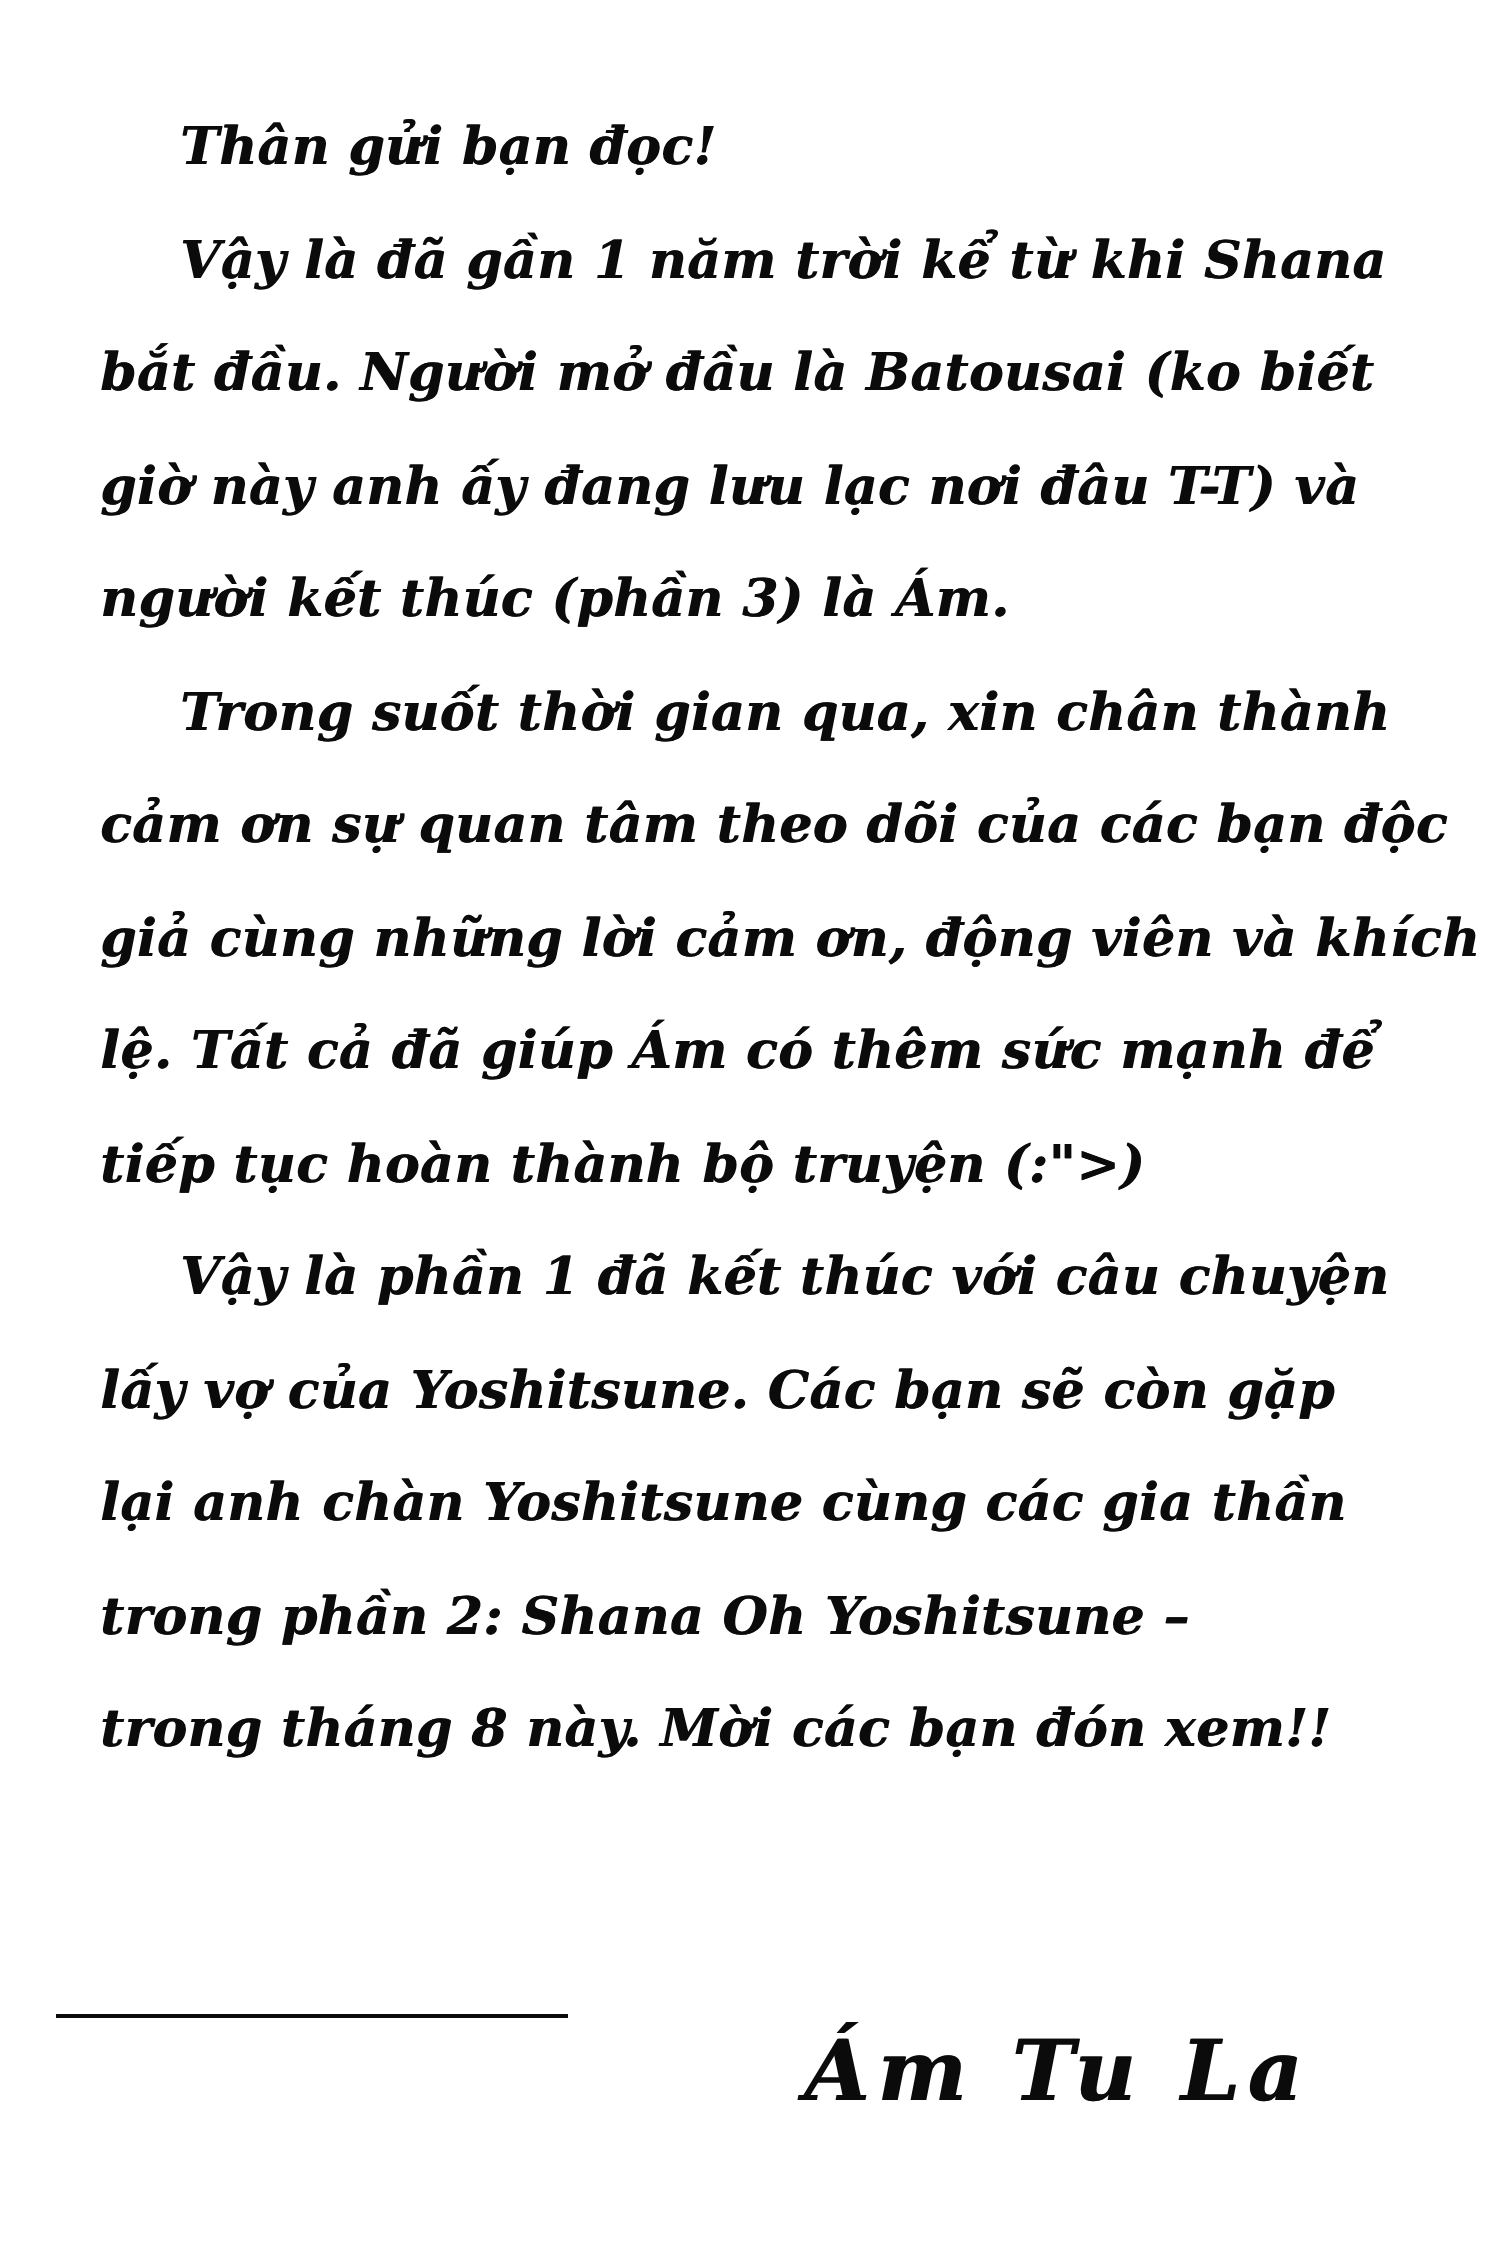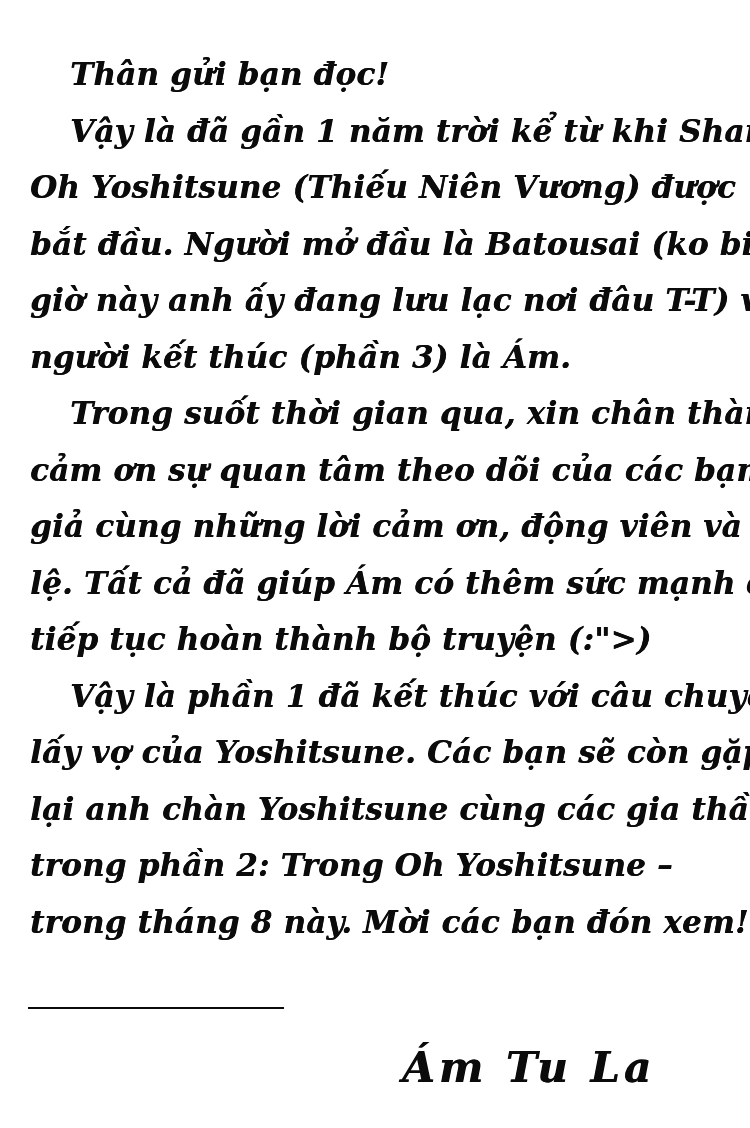--- a/index.html
+++ b/index.html
@@ -28,67 +28,67 @@
   }
   .letter-body {
     position: absolute;
     top: 46px;
     left: 30px;
     right: 10px;
   }
   .line {
     height: 56.5px;
     line-height: 56.5px;
-    font-size: 31px;
+    font-size: 26px;
     white-space: nowrap;
     letter-spacing: 0.2px;
     
     text-shadow: 0.4px 0 0 var(--ink);
+    margin-left: 20px;
   }
   .line.indent { padding-left: 40px; }
   .highlight {
     color: var(--accent);
     text-shadow: 0.4px 0 0 var(--accent);
   }
   .ink-underline {
     position: absolute;
     left: 28px;
     top: 1007px;
     width: 256px;
     height: 2px;
     background: var(--ink);
   }
   .signature {
     position: absolute;
-    top: 1042px;
+    top: 1010px;
     right: 95px;
     font-size: 42px;
     line-height: 52px;
     letter-spacing: 4px;
     white-space: nowrap;
     text-shadow: 0.6px 0 0 var(--ink);
   }
 </style>
 </head>
 <body>
 
 <div class="page">
   <div class="letter-body">
       <div class="line indent"><span class="">Thân gửi bạn đọc!</span></div>
       <div class="line indent"><span class="">Vậy là đã gần 1 năm trời kể từ khi Shana</span></div>
-      <div class="line"><span class="">Oh Yoshitsune (Thiếu Niên Vương) được</span></div>
       <div class="line"><span class="">bắt đầu. Người mở đầu là Batousai (ko biết</span></div>
       <div class="line"><span class="">giờ này anh ấy đang lưu lạc nơi đâu T-T) và</span></div>
       <div class="line"><span class="">người kết thúc (phần 3) là Ám.</span></div>
       <div class="line indent"><span class="">Trong suốt thời gian qua, xin chân thành</span></div>
       <div class="line"><span class="">cảm ơn sự quan tâm theo dõi của các bạn độc</span></div>
       <div class="line"><span class="">giả cùng những lời cảm ơn, động viên và khích</span></div>
       <div class="line"><span class="">lệ. Tất cả đã giúp Ám có thêm sức mạnh để</span></div>
       <div class="line"><span class="">tiếp tục hoàn thành bộ truyện (:"&gt;)</span></div>
       <div class="line indent"><span class="">Vậy là phần 1 đã kết thúc với câu chuyện</span></div>
       <div class="line"><span class="">lấy vợ của Yoshitsune.  Các bạn sẽ còn gặp</span></div>
       <div class="line"><span class="">lại anh chàn Yoshitsune cùng  các gia thần</span></div>
-      <div class="line"><span class="">trong phần 2: Trong Oh Yoshitsune –</span></div>
+      <div class="line"><span class="">trong phần 2: Shana Oh Yoshitsune –</span></div>
       <div class="line"><span class="">trong tháng 8 này. Mời các bạn đón xem!!</span></div>
     </div>
   <div class="ink-underline"></div>
   <div class="signature">Ám Tu La</div>
 </div>
 
 </body></html>

